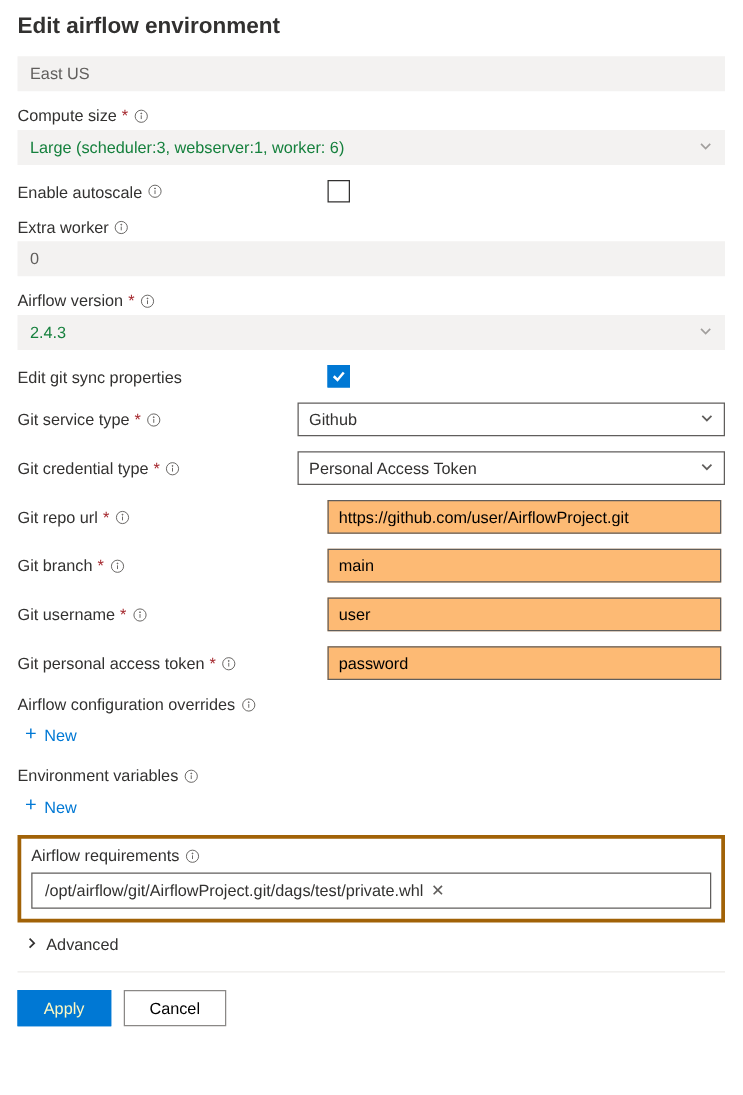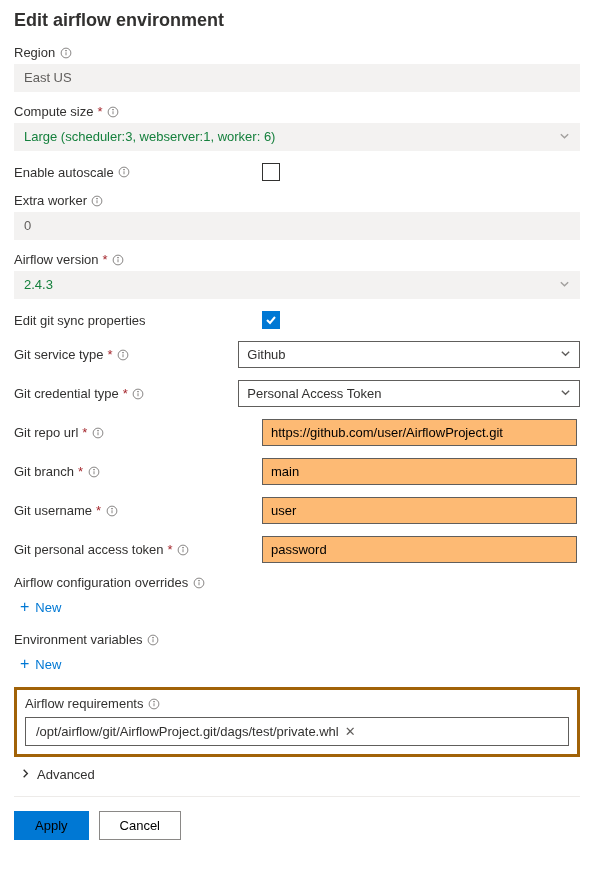--- a/index.html
+++ b/index.html
@@ -156,42 +156,32 @@
   .btn {
     padding: 6px 20px;
     font-size:13px;
     cursor:pointer;
     border:1px solid #8a8886;
     background:#fff;
   }
   .btn.primary {
     background:#0078d4;
     border-color:#0078d4;
-    color:#000000;
+    color:#fef9c3;
   }
 </style>
 </head>
 <body>
 
 
 
 <h2>Edit airflow environment</h2>
 
 
 <div class="row">
-  <div class="label-line">
-    <span>Region</span>
-    <span class="info">
-        <svg viewBox="0 0 16 16" fill="none" stroke="currentColor" stroke-width="1">
-          <circle cx="8" cy="8" r="6.5"></circle>
-          <circle cx="8" cy="5" r="0.5" fill="currentColor"></circle>
-          <line x1="8" y1="7" x2="8" y2="11"></line>
-        </svg>
-      </span>
-  </div>
   <div class="readonly-box">East US</div>
 </div>
 
 
 <div class="row">
   <div class="label-line">
     <span>Compute size</span>
     <span class="req">*</span>
     <span class="info">
         <svg viewBox="0 0 16 16" fill="none" stroke="currentColor" stroke-width="1">

